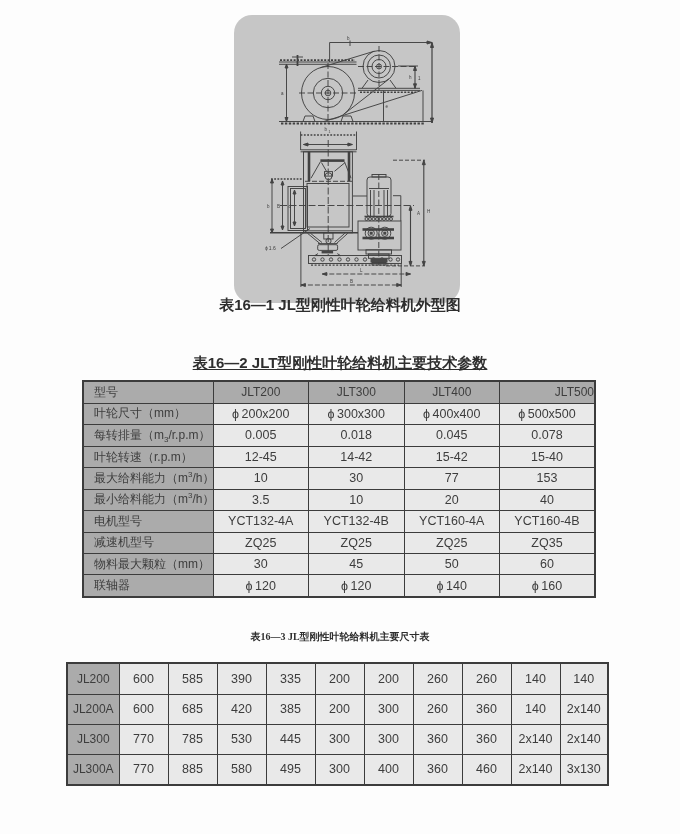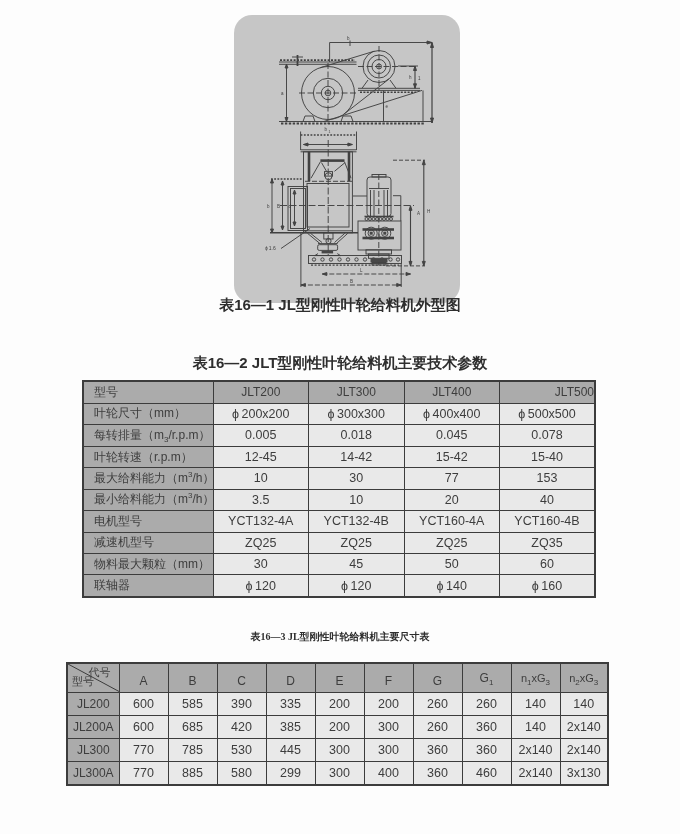--- a/index.html
+++ b/index.html
@@ -257,21 +257,21 @@
     <text x="427" y="213">H</text>
     <text x="360" y="272">L</text>
     <text x="350" y="283">B</text>
   </g>
 </g>
 </svg>
 </div>
 
 <div class="abs cap" style="top:296px;font-size:15px;">表16—1 JL型刚性叶轮给料机外型图</div>
 
-<div class="abs cap" style="top:354px;font-size:15px;">表16—2 JLT型刚性叶轮给料机主要技术参数</div>
+<div class="abs cap" style="top:354px;font-size:15px;text-decoration:underline;">表16—2 JLT型刚性叶轮给料机主要技术参数</div>
 
 <div class="abs" style="left:82px;top:380px;">
 <table class="t1" style="border:2px solid #3c3c3c;height:218px;width:512px;">
 <colgroup>
         <col style="width:130px">
         <col style="width:95.5px">
         <col style="width:95.5px">
         <col style="width:95.5px">
         <col style="width:95.5px">
       </colgroup>
@@ -373,39 +373,20 @@
         <col style="width:49px">
         <col style="width:49px">
         <col style="width:49px">
         <col style="width:49px">
         <col style="width:49px">
         <col style="width:49px">
         <col style="width:48px">
       </colgroup>
 
 <tbody>
-        <tr style="height:29px">
-<td class="hd" style="position:relative;padding:0;">
-<span style="position:absolute;top:1px;right:8px;font-size:11px;">代号</span>
-<span style="position:absolute;bottom:3px;left:4px;font-size:11px;">型号</span>
-<svg width="52" height="28" style="position:absolute;left:0;top:0;">
-              <line x1="0" y1="0" x2="52" y2="28" stroke="#3c3c3c" stroke-width="1"></line>
-            </svg>
-</td>
-<td class="hd hb">A</td>
-          <td class="hd hb">B</td>
-          <td class="hd hb">C</td>
-          <td class="hd hb">D</td>
-          <td class="hd hb">E</td>
-          <td class="hd hb">F</td>
-          <td class="hd hb">G</td>
-          <td class="hd hb">G<sub>1</sub></td>
-          <td class="hd hb" style="font-size:11px">n<sub>1</sub>xG<sub>3</sub></td>
-          <td class="hd hb" style="font-size:11px">n<sub>2</sub>xG<sub>3</sub></td>
-</tr>
 
 <tr>
           <td class="hd">JL200</td>
           <td class="dt">600</td>
           <td class="dt">585</td>
           <td class="dt">390</td>
           <td class="dt">335</td>
           <td class="dt">200</td>
           <td class="dt">200</td>
           <td class="dt">260</td>
@@ -440,21 +421,21 @@
           <td class="dt">360</td>
           <td class="dt">2x140</td>
           <td class="dt">2x140</td>
         </tr>
 
 <tr>
           <td class="hd">JL300A</td>
           <td class="dt">770</td>
           <td class="dt">885</td>
           <td class="dt">580</td>
-          <td class="dt">299</td>
+          <td class="dt">495</td>
           <td class="dt">300</td>
           <td class="dt">400</td>
           <td class="dt">360</td>
           <td class="dt">460</td>
           <td class="dt">2x140</td>
           <td class="dt">3x130</td>
         </tr>
 
 </tbody>
     </table>

